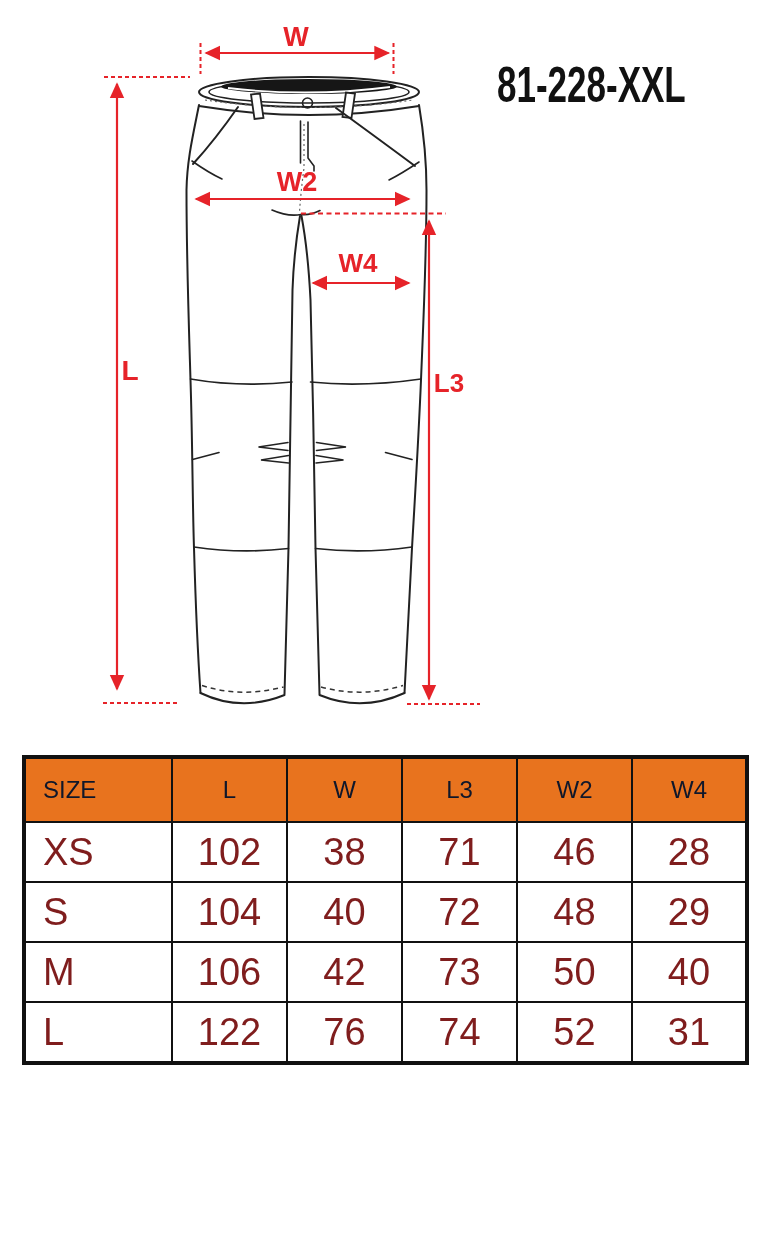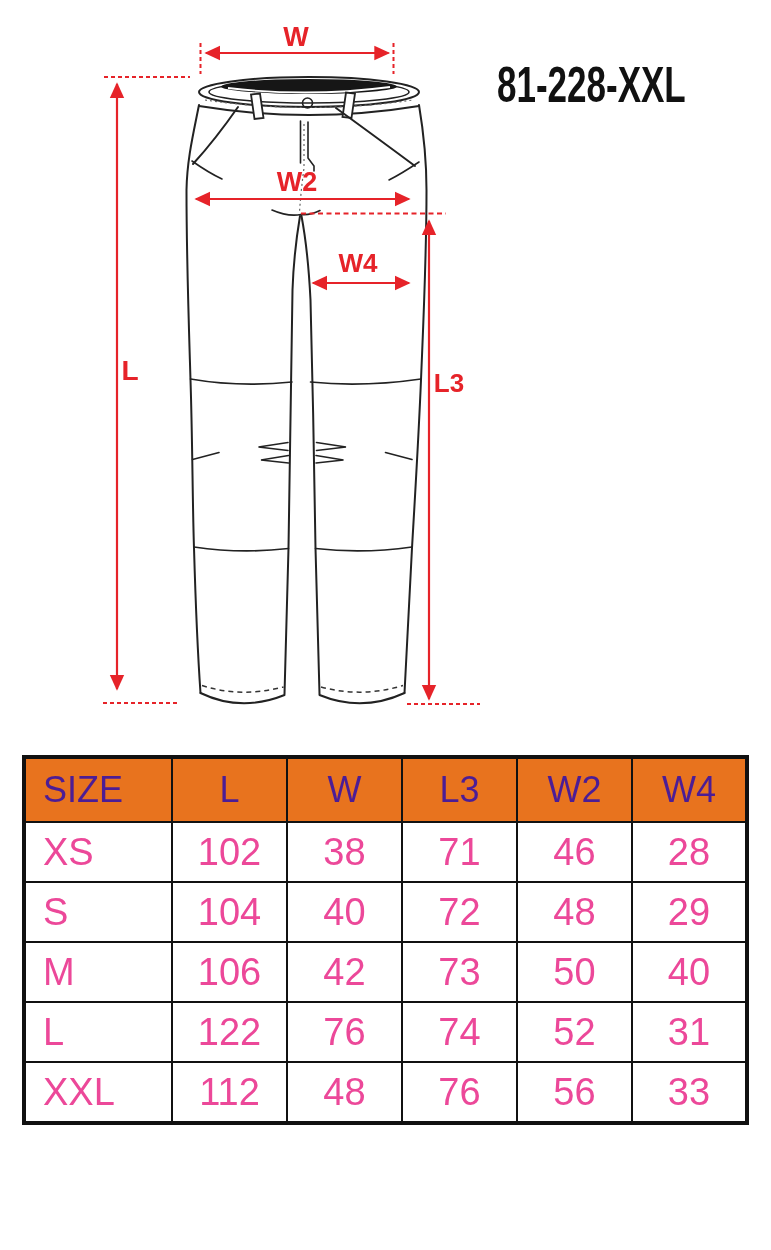--- a/index.html
+++ b/index.html
@@ -23,25 +23,25 @@
     font-size:50px;font-weight:bold;color:#111;line-height:1;
     transform:scaleX(.70);transform-origin:left top;letter-spacing:0;
   }
   table.size-table{
     position:absolute;left:22px;top:755px;width:727px;
     border-collapse:collapse;table-layout:fixed;background:#fff;
     border:4px solid #111;
   }
   .size-table th,.size-table td{border:2px solid #111;overflow:hidden;}
   .size-table th{
-    background:var(--accent_orange,#e8731e);color:#4c1d95;font-weight:normal;
-    font-size:36px;height:60px;text-align:center;
+    background:var(--accent_orange,#e8731e);color:#0f172a;font-weight:normal;
+    font-size:24px;height:60px;text-align:center;
   }
   .size-table td{
-    color:#ec4899;font-size:38px;font-weight:normal;height:56px;text-align:center;
+    color:#7f1d1d;font-size:38px;font-weight:normal;height:56px;text-align:center;
   }
   .size-table .c0{width:127px;text-align:left;padding-left:17px;}
 </style>
 </head>
 <body>
 
 <div class="diagram">
   <svg width="771" height="745" viewBox="0 0 771 745">
     <defs>
       <marker id="ah" markerWidth="7.5" markerHeight="7.5" refX="8.6" refY="5" viewBox="0 0 10 10" orient="auto-start-reverse">
@@ -166,22 +166,14 @@
       <td>40</td>
     </tr>
     <tr>
       <td class="c0">L</td>
       <td>122</td>
       <td>76</td>
       <td>74</td>
       <td>52</td>
       <td>31</td>
     </tr>
-    <tr>
-      <td class="c0">XXL</td>
-      <td>112</td>
-      <td>48</td>
-      <td>76</td>
-      <td>56</td>
-      <td>33</td>
-    </tr>
   </tbody>
 </table>
 
 </body></html>

